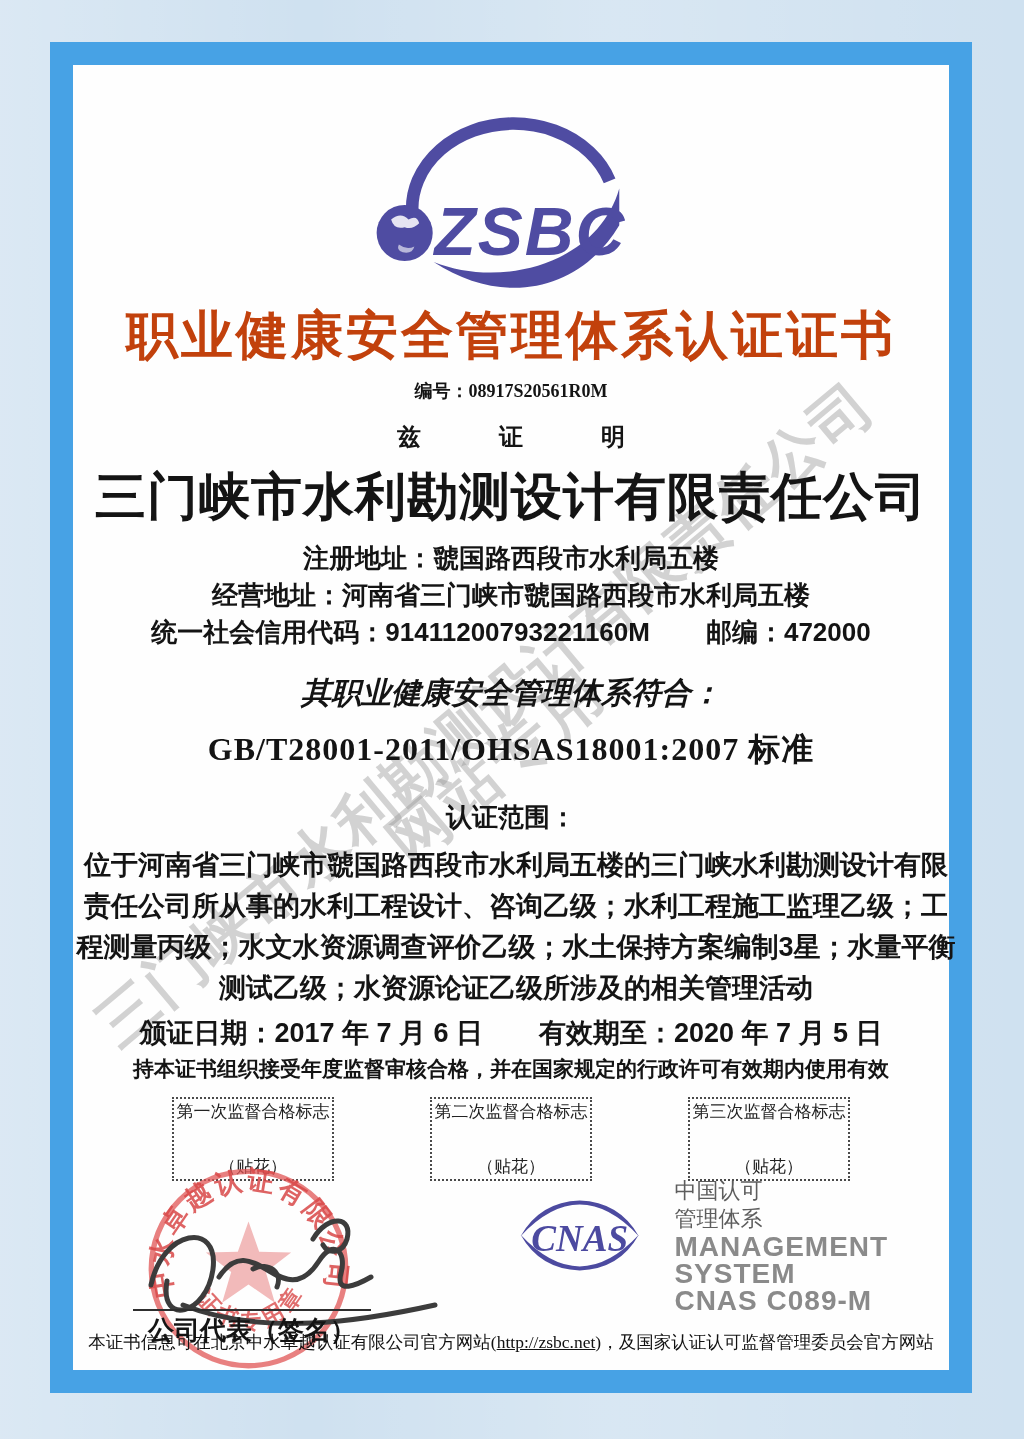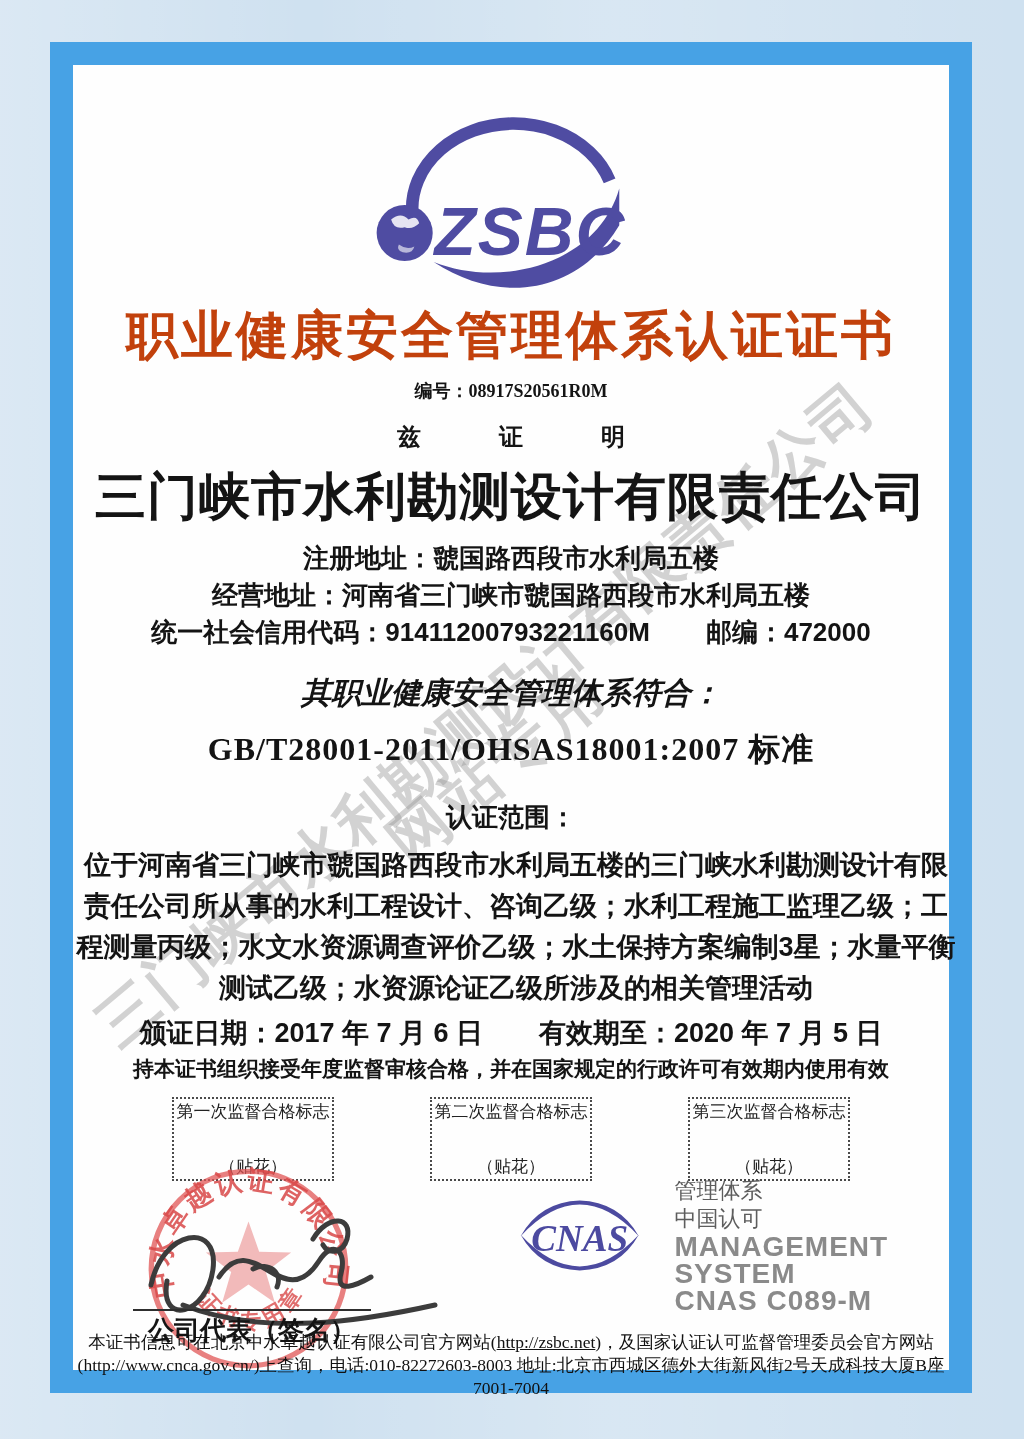--- a/index.html
+++ b/index.html
@@ -151,27 +151,26 @@
   <div class="sig-line"></div>
   <div class="sig-label">公司代表（签名）</div>
 
   <div class="cnas-block">
     <svg width="172" height="129" viewBox="0 0 200 150">
       <path d="M14,76 Q100,-16 186,76 Q158,26 100,24 Q42,26 14,76 Z" fill="#4c4aa0"></path>
       <path d="M14,74 Q100,166 186,74 Q158,124 100,126 Q42,124 14,74 Z" fill="#4c4aa0"></path>
       <text x="100" y="97" text-anchor="middle" font-size="54" font-style="italic" font-weight="bold" fill="#4c4aa0" font-family="'Liberation Serif',serif">CNAS</text>
     </svg>
     <div class="cnas-text">
+      <div class="zh">中国认可</div>
       <div class="zh">管理体系</div>
-      <div class="zh">中国认可</div>
       <div class="en">MANAGEMENT SYSTEM</div>
       <div class="en">CNAS C089-M</div>
     </div>
   </div>
 
   <div class="footer">
     <div>
       <span>本证书信息可在北京中水卓越认证有限公司官方网站(</span><span class="url">http://zsbc.net</span><span>)，及国家认证认可监督管理委员会官方网站</span>
     </div>
-    <div>(http://www.cnca.gov.cn/)上查询，电话:010-82272603-8003 地址:北京市西城区德外大街新风街2号天成科技大厦B座7001-7004</div>
   </div>
 
 </div>
 
 </body></html>

